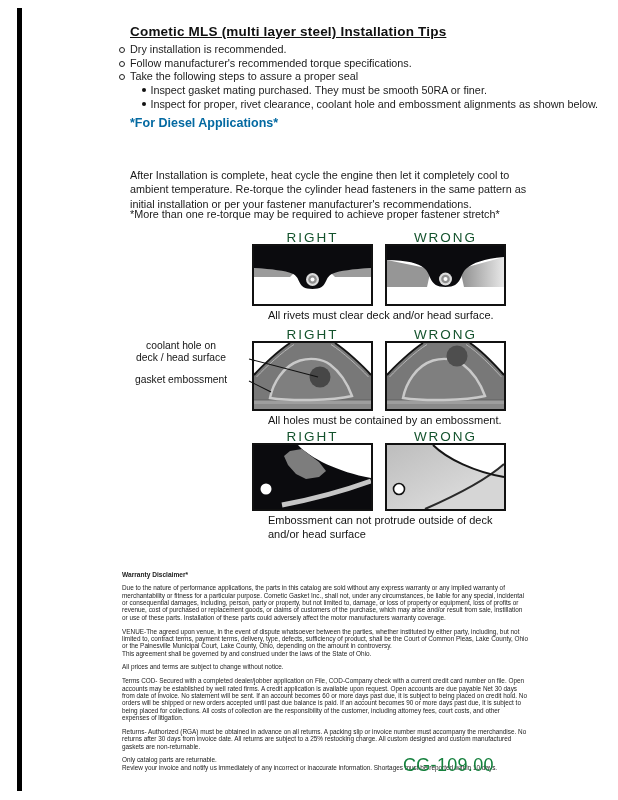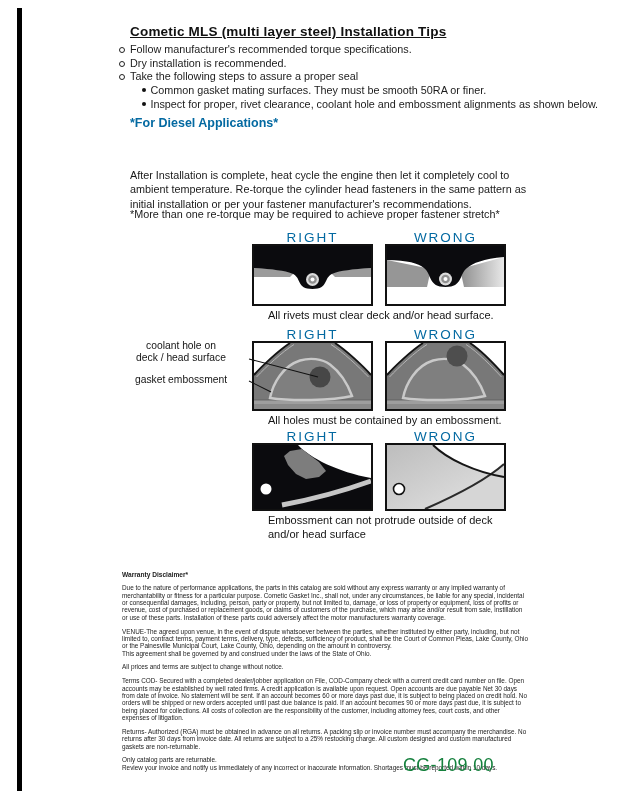--- a/index.html
+++ b/index.html
@@ -23,21 +23,21 @@
   .dot { width:4.4px; height:4.4px; border-radius:50%; background:#111; margin:4px 4px 0 0; flex:0 0 auto; }
 
   .diesel-head { position:absolute; left:115px; top:116px; font-size:12.5px; font-weight:bold; color:#0369a1; }
   .para { position:absolute; left:115px; font-size:10.8px; line-height:14.4px; color:#1a1a1a; }
   .p1 { top:134px; width:388px; }
   .p2 { top:168px; width:402px; }
   .p3 { top:207px; width:420px; }
 
   .dg-head {
     position:absolute; width:121px; text-align:center; font-size:13.5px;
-    letter-spacing:2px; color:#0369a1;
+    letter-spacing:2px; color:#14532d;
   }
   .panel { position:absolute; width:121px; }
   .caption { position:absolute; left:253px; font-size:11px; color:#141414; line-height:13.5px; }
 
   .dg-label { position:absolute; left:100px; width:132px; text-align:center; font-size:10.3px; color:#141414; }
   .leader-svg { position:absolute; left:100px; top:340px; width:260px; height:75px; }
 
   .warranty { position:absolute; left:107px; top:571px; width:407px; font-size:6.4px; line-height:7.35px; color:#222; }
   .warranty .w-head { font-weight:bold; margin:0 0 6px 0; font-size:6.6px; }
   .warranty p { margin:0 0 6.5px 0; }
@@ -48,36 +48,36 @@
 <body>
 
 <div class="page">
   <div class="edge-bar"></div>
 
   <div class="title">Cometic MLS (multi layer steel) Installation Tips</div>
 
   <div class="bullets">
     <div class="b-row">
       <span class="circ"></span>
+      <span>Dry installation is recommended.</span>
+    </div>
+    <div class="b-row">
+      <span class="circ"></span>
       <span>Follow manufacturer's recommended torque specifications.</span>
-    </div>
-    <div class="b-row">
-      <span class="circ"></span>
-      <span>Dry installation is recommended.</span>
     </div>
     <div class="b-row">
       <span class="circ"></span>
       <span>Take the following steps to assure a proper seal</span>
     </div>
   </div>
 
   <div class="subbullets">
     <div class="b-row">
       <span class="dot"></span>
-      <span>Common gasket mating surfaces.  They must be smooth 50RA or finer.</span>
+      <span>Inspect gasket mating purchased.  They must be smooth 50RA or finer.</span>
     </div>
     <div class="b-row">
       <span class="dot"></span>
       <span>Inspect for proper, rivet clearance, coolant hole and embossment alignments as shown below.</span>
     </div>
   </div>
 
   <div class="diesel-head">*For Diesel Applications*</div>
   <div class="para p2">After Installation is complete, heat cycle the engine then let it completely cool to ambient temperature. Re-torque the cylinder head fasteners in the same pattern as initial installation or per your fastener manufacturer's recommendations.</div>
   <div class="para p3">*More than one re-torque may be required to achieve proper fastener stretch*</div>

